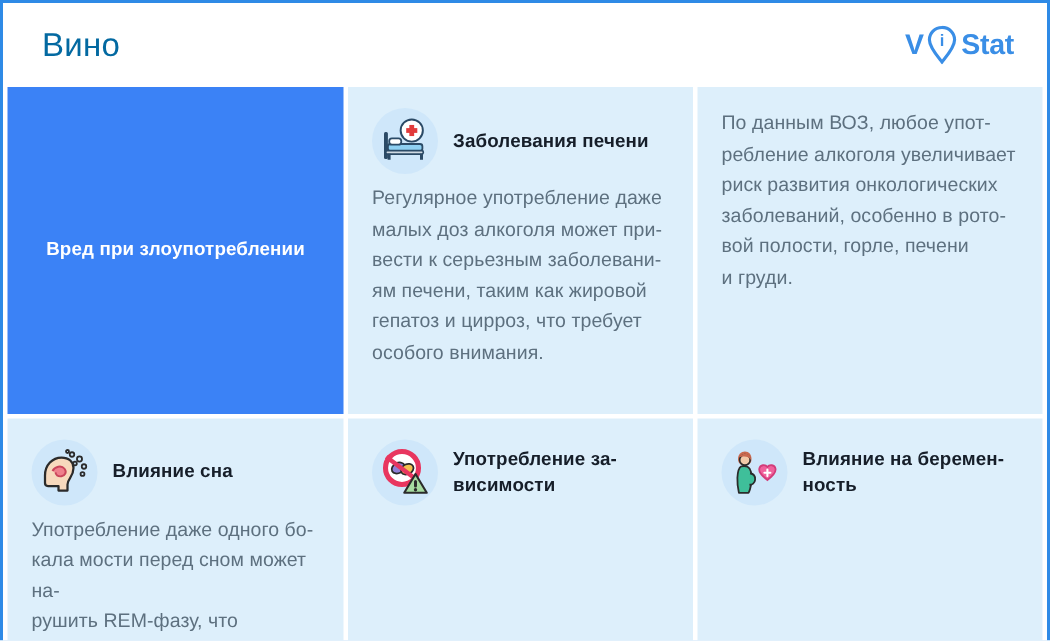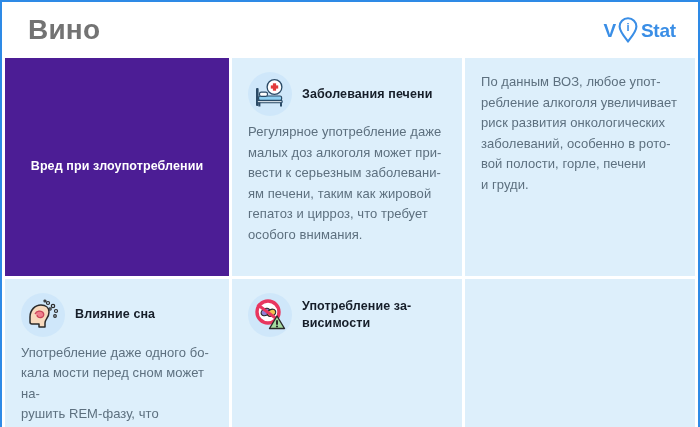--- a/index.html
+++ b/index.html
@@ -30,23 +30,23 @@
     height: 56px;
     flex: 0 0 56px;
     background: #ffffff;
     display: flex;
     align-items: center;
     justify-content: space-between;
     padding: 0 22px 0 26px;
     box-sizing: border-box;
   }
   .page-title {
-    font-size: 28px;
-    font-weight: bold;
-    color: #737373;
+    font-size: 22px;
+    font-weight: normal;
+    color: #0369a1;
     letter-spacing: 0.2px;
     line-height: 1;
   }
 
   .brand-logo {
     display: flex;
     align-items: center;
     font-size: 19px;
     font-weight: bold;
     color: #3a8ee6;
@@ -75,21 +75,21 @@
   }
 
   .cell {
     background: #ddeffb;
     box-sizing: border-box;
     padding: 14px 16px 10px 16px;
     overflow: hidden;
   }
 
   .cell-feature {
-    background: #4c1d95;
+    background: #3b82f6;
     display: flex;
     align-items: center;
     justify-content: center;
     padding: 14px 18px;
     text-align: center;
   }
   .feature-label {
     color: #ffffff;
     font-size: 12.5px;
     font-weight: bold;
@@ -231,16 +231,31 @@
             <rect x="23" y="21" width="2" height="5" rx="1" fill="#2b2b2b"></rect>
             <circle cx="24" cy="27.5" r="1.1" fill="#2b2b2b"></circle>
           </svg>
         </span>
         <span class="cell-title">Употребление за-
 висимости</span>
       </div>
     </div>
 
     <div class="cell">
+      <div class="cell-head">
+        <span class="icon-badge">
+          <svg width="34" height="32" viewBox="0 0 34 32">
+            <path d="M6 7c0-3 2-5 4.6-5C13.4 2 15 4 15 7c0 2.6-1.6 4.4-4.4 4.4C7.8 11.4 6 9.8 6 7z" fill="#c96a50"></path>
+            <circle cx="10.6" cy="7.6" r="3.5" fill="#f2c9a8" stroke="#2b2b2b" stroke-width="1.1"></circle>
+            <path d="M6.6 5.8c1-2.6 6-3.2 7.6-.6.7 1.2.3 2.4.3 2.4-.8-1.4-2.4-2.2-4.3-2.2-1.6 0-3 .6-3.6.4z" fill="#c96a50"></path>
+            <path d="M8 12c3.4-1 6 .4 6.6 3.4.8 3.8.4 8.2-.6 11.8-.4 1.4-1 2.4-1 2.4H6.6s-1.2-5.6-1-10c.2-4 .6-6.6 2.4-7.6z" fill="#3fbf9a" stroke="#2b2b2b" stroke-width="1.2" stroke-linejoin="round"></path>
+            <path d="M14 16.5c2.6.4 3.6 2.4 3.4 4.4-.2 2.2-2 3.4-3.8 3.2" fill="#3fbf9a" stroke="#2b2b2b" stroke-width="1.2"></path>
+            <path d="M25.6 12.4c1.4-2 4.8-1.6 5.4 1 .6 2.8-3 5.8-5.4 7.6-2.4-1.8-6-4.8-5.4-7.6.6-2.6 4-3 5.4-1z" fill="#f0619c" stroke="#d23c79" stroke-width="1.2"></path>
+            <path d="M25.6 14v4.4M23.6 16.2h4" stroke="#ffffff" stroke-width="1.4" stroke-linecap="round"></path>
+          </svg>
+        </span>
+        <span class="cell-title">Влияние на беремен-
+ность</span>
+      </div>
     </div>
 
   </div>
 </div>
 
 </body></html>

